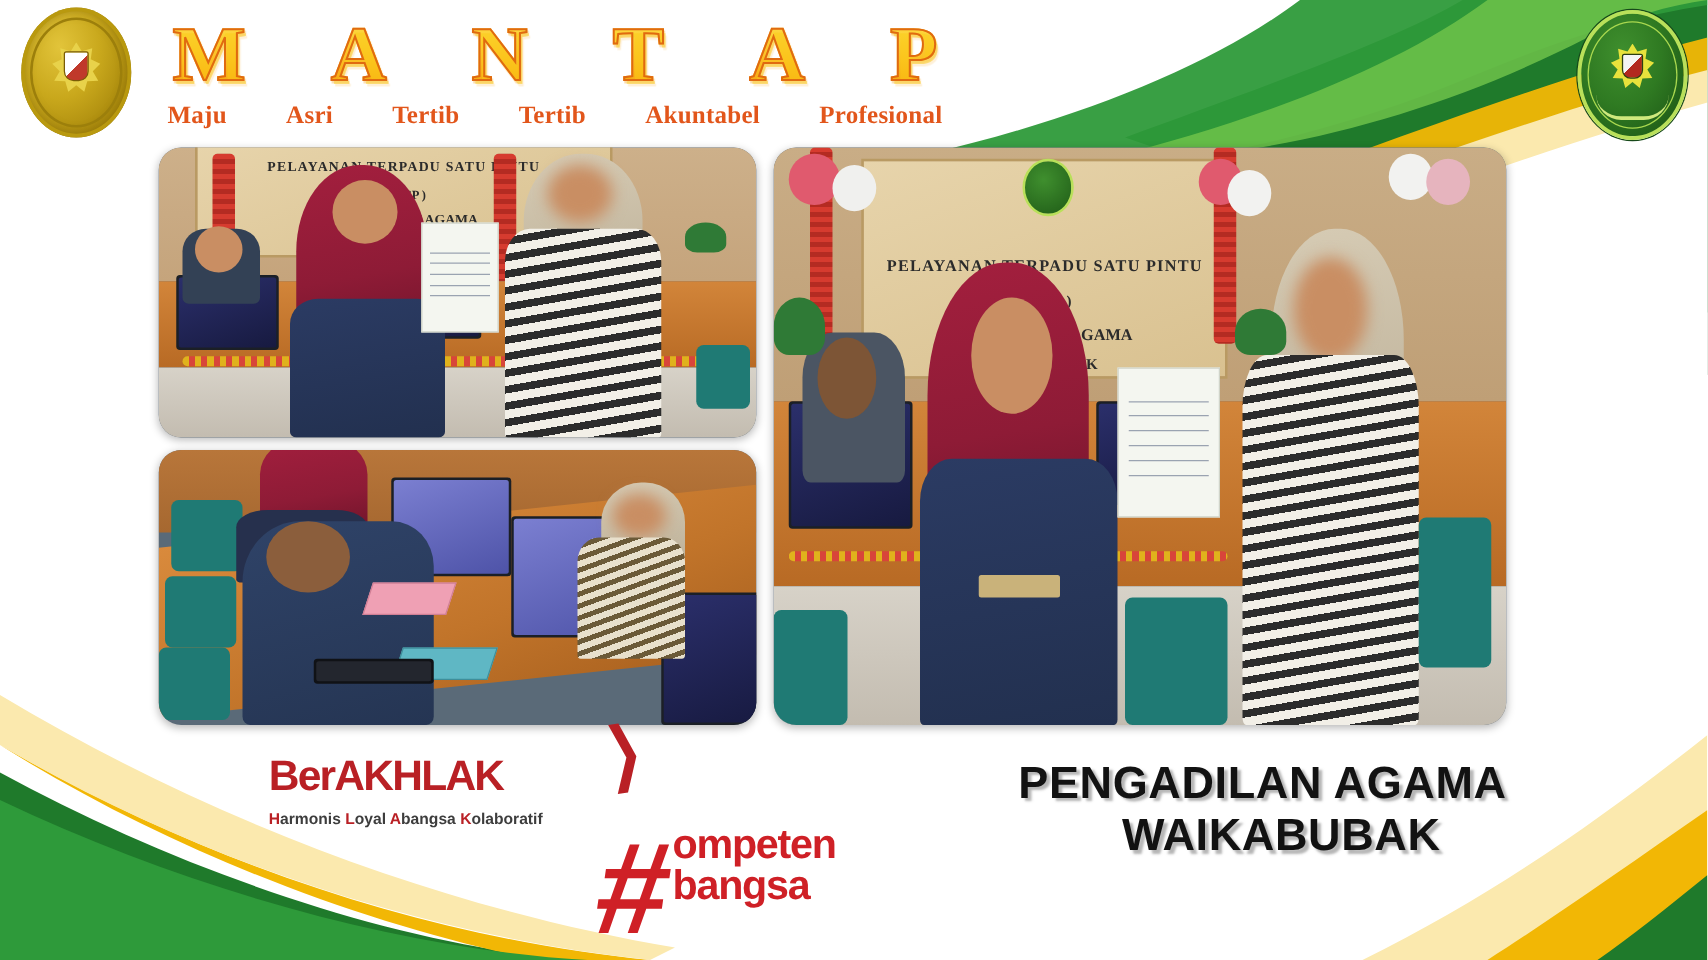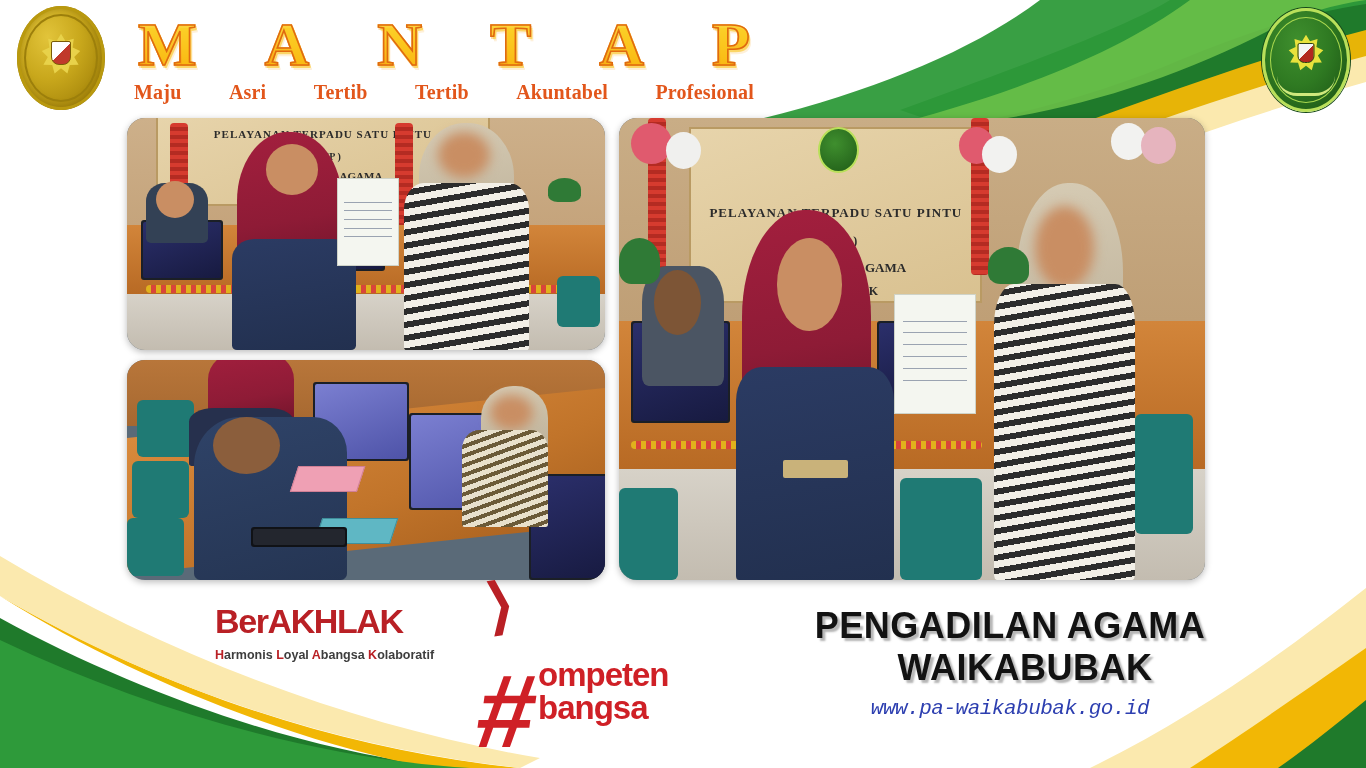--- a/index.html
+++ b/index.html
@@ -390,16 +390,15 @@
     <div class="hash">#</div>
     <div class="lines">
       <div class="l l2">ompeten</div>
       <div class="l l3">bangsa</div>
     </div>
   </div>
 
   <div class="title-block">
     <div class="t">PENGADILAN AGAMA</div>
     <div class="t line2">WAIKABUBAK</div>
-    <div class="url">www.pa-waikabubak.go.id</div>
   </div>
 
 </div>
 
 </body></html>

